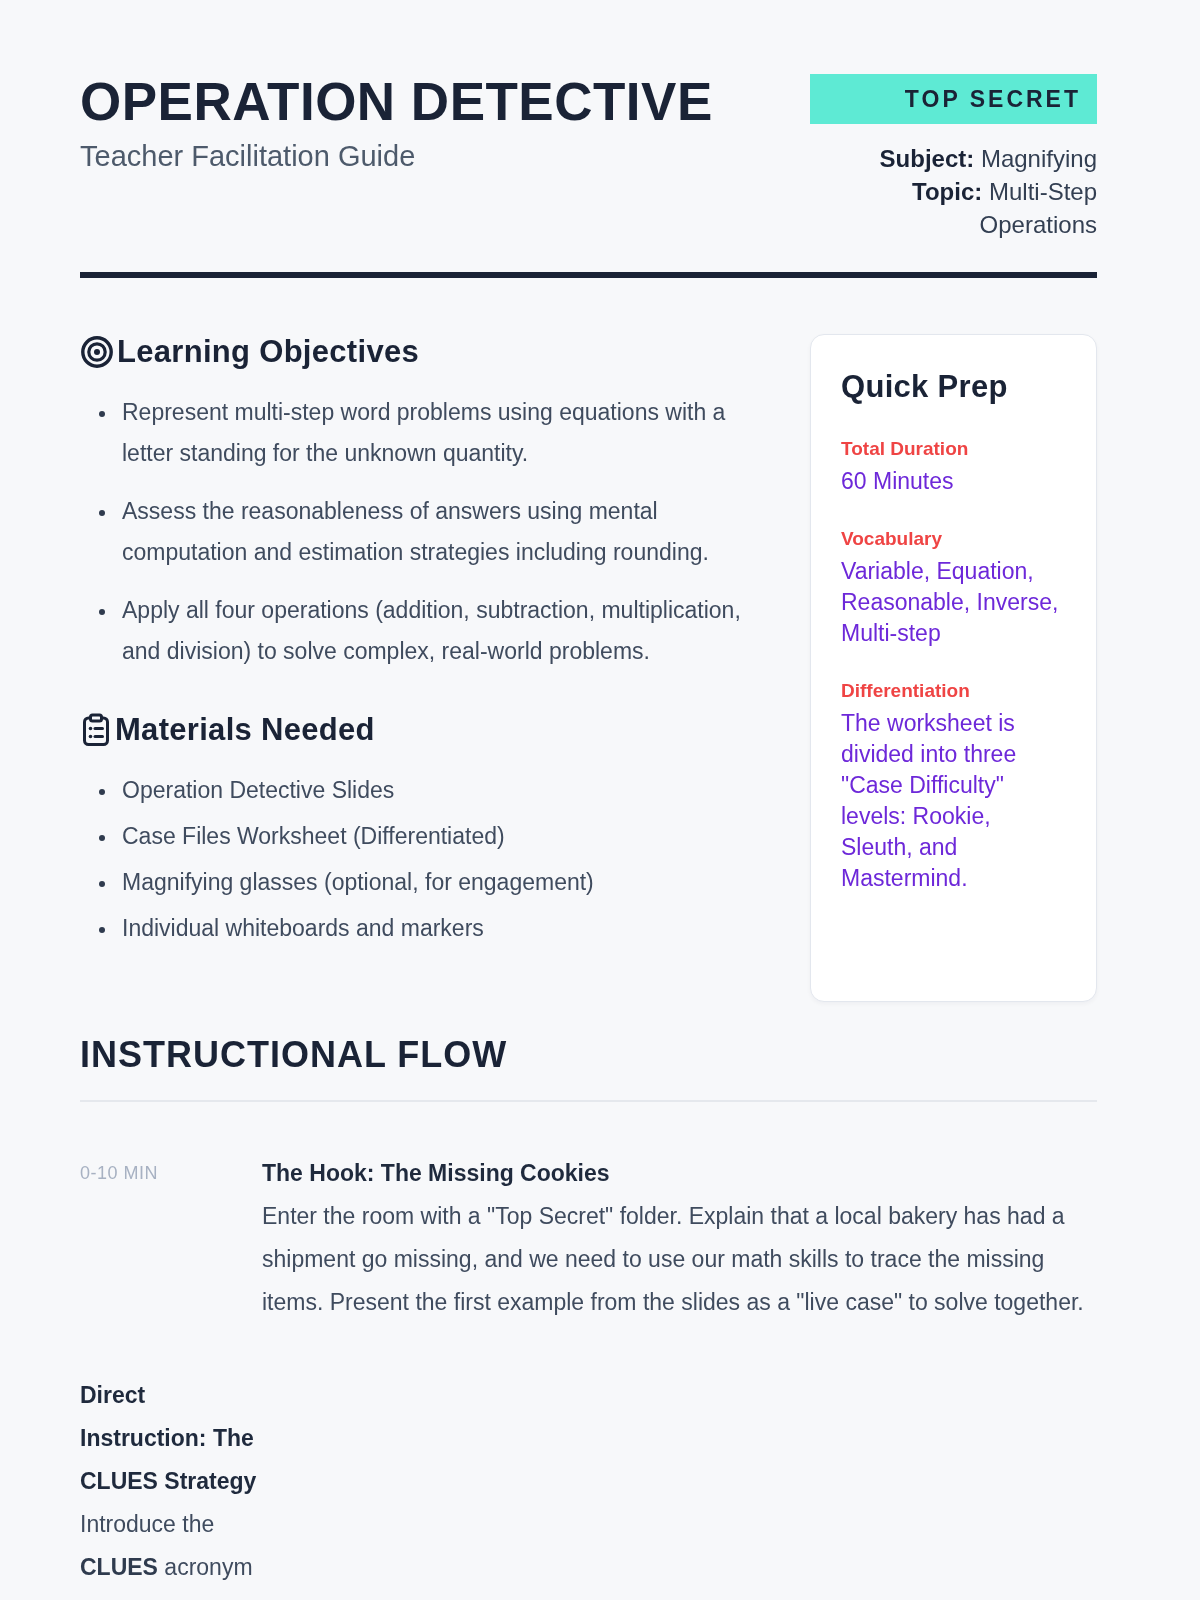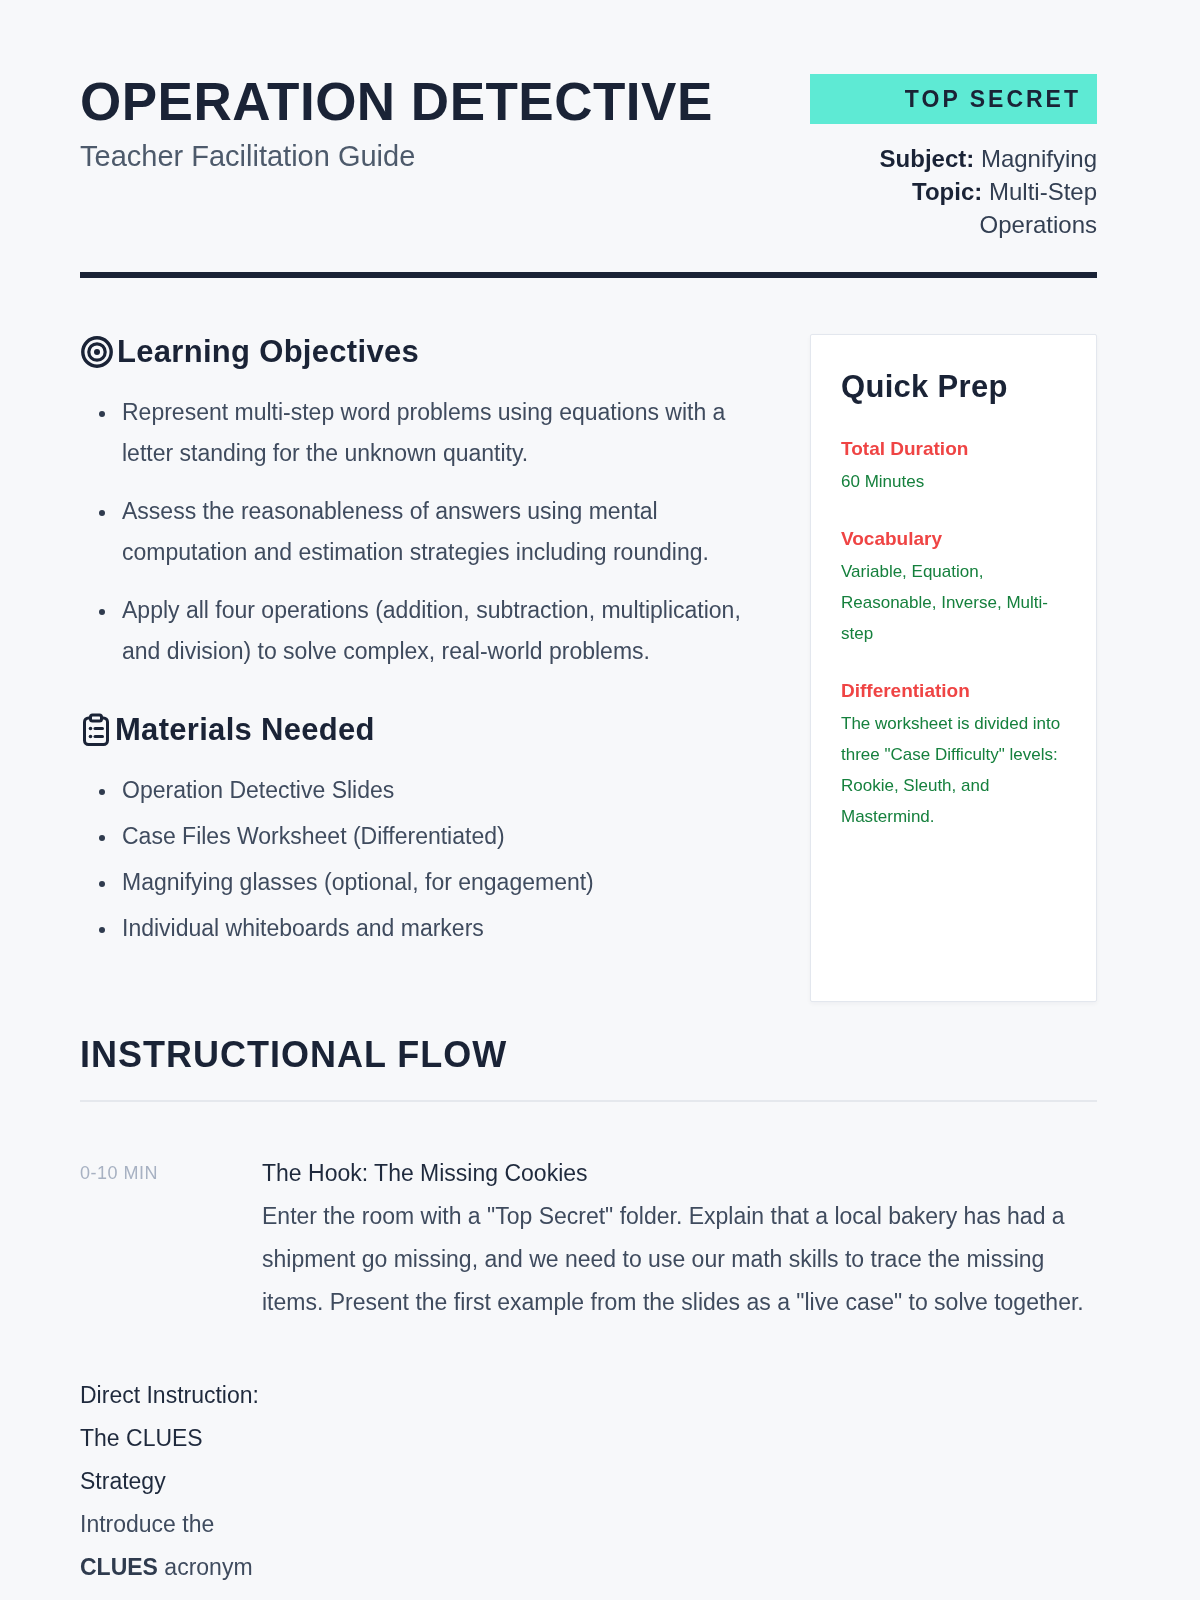--- a/index.html
+++ b/index.html
@@ -51,52 +51,52 @@
     margin-bottom: 17px; padding-left: 4px;
   }
   ul.bullets li::marker { color: #2f3b4e; font-size: 20px; }
   ul.bullets.tight li { margin-bottom: 5px; }
   .materials { margin-top: 40px; }
   
   .main-right { width: 287px; flex: none; }
   .card {
     background: #ffffff;
     border: 1.5px solid #e3e7ee;
-    border-radius: 2px;
+    border-radius: 14px;
     box-shadow: 0 2px 4px rgba(26,35,54,0.04);
     padding: 34px 28px 30px 30px;
     min-height: 668px;
   }
   .card h3 {
     font-size: 31px; font-weight: 800; color: #1a2336;
     letter-spacing: 0.3px; margin-bottom: 28px;
   }
   .prep-group { margin-bottom: 26px; }
   .prep-label {
     font-size: 19px; font-weight: 700; color: #ef4444;
     line-height: 31px;
   }
-  .prep-value { font-size: 17px; color: #15803d; line-height: 31px; margin-top: 2px; }
+  .prep-value { font-size: 23px; color: #6d28d9; line-height: 31px; margin-top: 2px; }
   
   .flow { margin-top: 32px; }
   .flow-heading {
     font-size: 36px; font-weight: 800; color: #1a2336;
     letter-spacing: 1px;
   }
   .flow-rule { height: 2px; background: #e5e8ed; border: 0; margin-top: 24px; }
   .flow-item {
     display: grid; grid-template-columns: 182px 1fr;
     margin-top: 50px;
   }
   .flow-time {
     font-size: 18px; font-weight: 400; color: #a7b1c2;
     letter-spacing: 0.5px; line-height: 43px;
   }
   .flow-title {
-    font-size: 23px; font-weight: 400; color: #1f2a3d; line-height: 43px;
+    font-size: 23px; font-weight: 700; color: #1f2a3d; line-height: 43px;
   }
   .flow-body { font-size: 23px; color: #3f4b5e; line-height: 43px; }
   .flow-body b { color: #2f3b4e; font-weight: 700; }
   .clues-line {
     font-size: 23px; font-weight: 700; color: #2f3b4e;
     line-height: 43px; margin-top: 27px;
   }
   .clues-letter { color: #2b6bff; }
 </style>
 </head>

